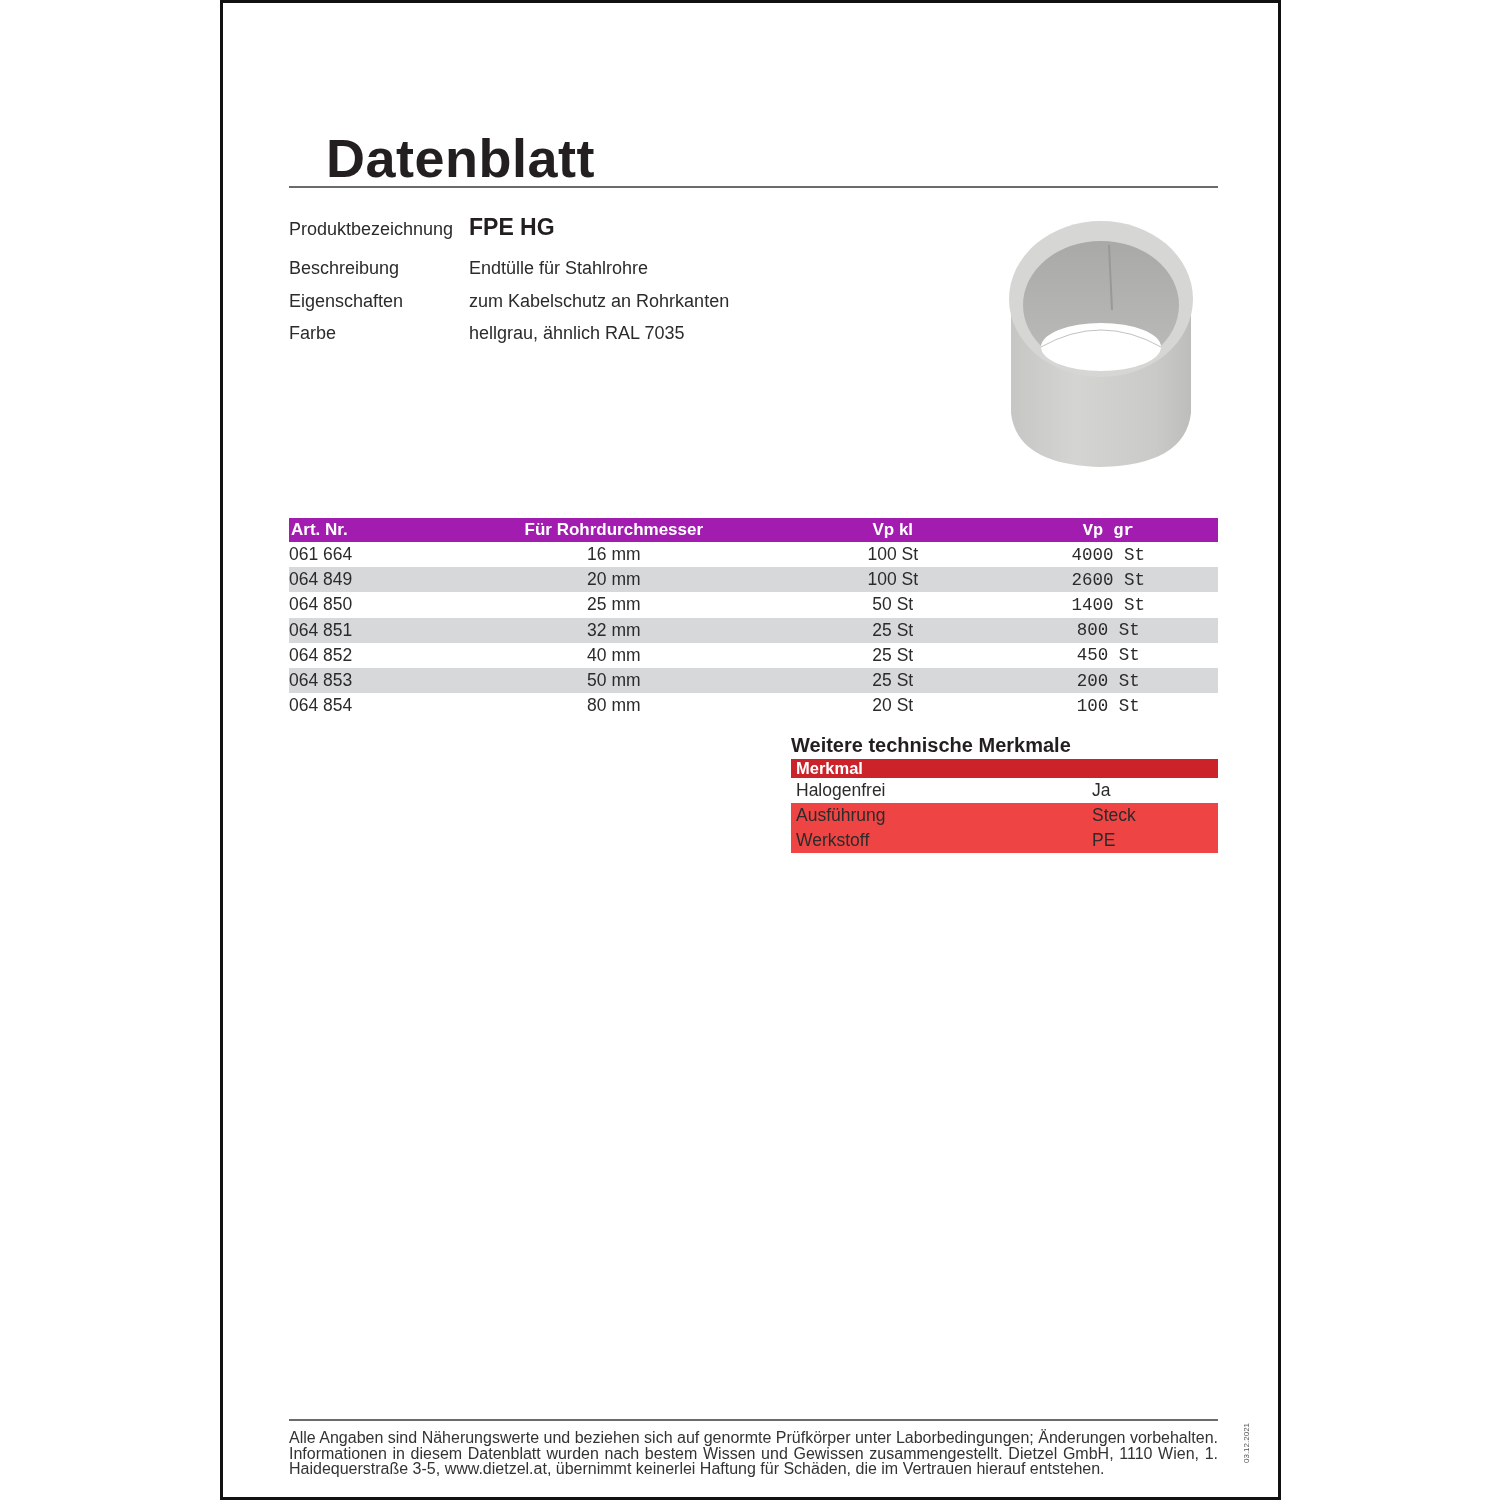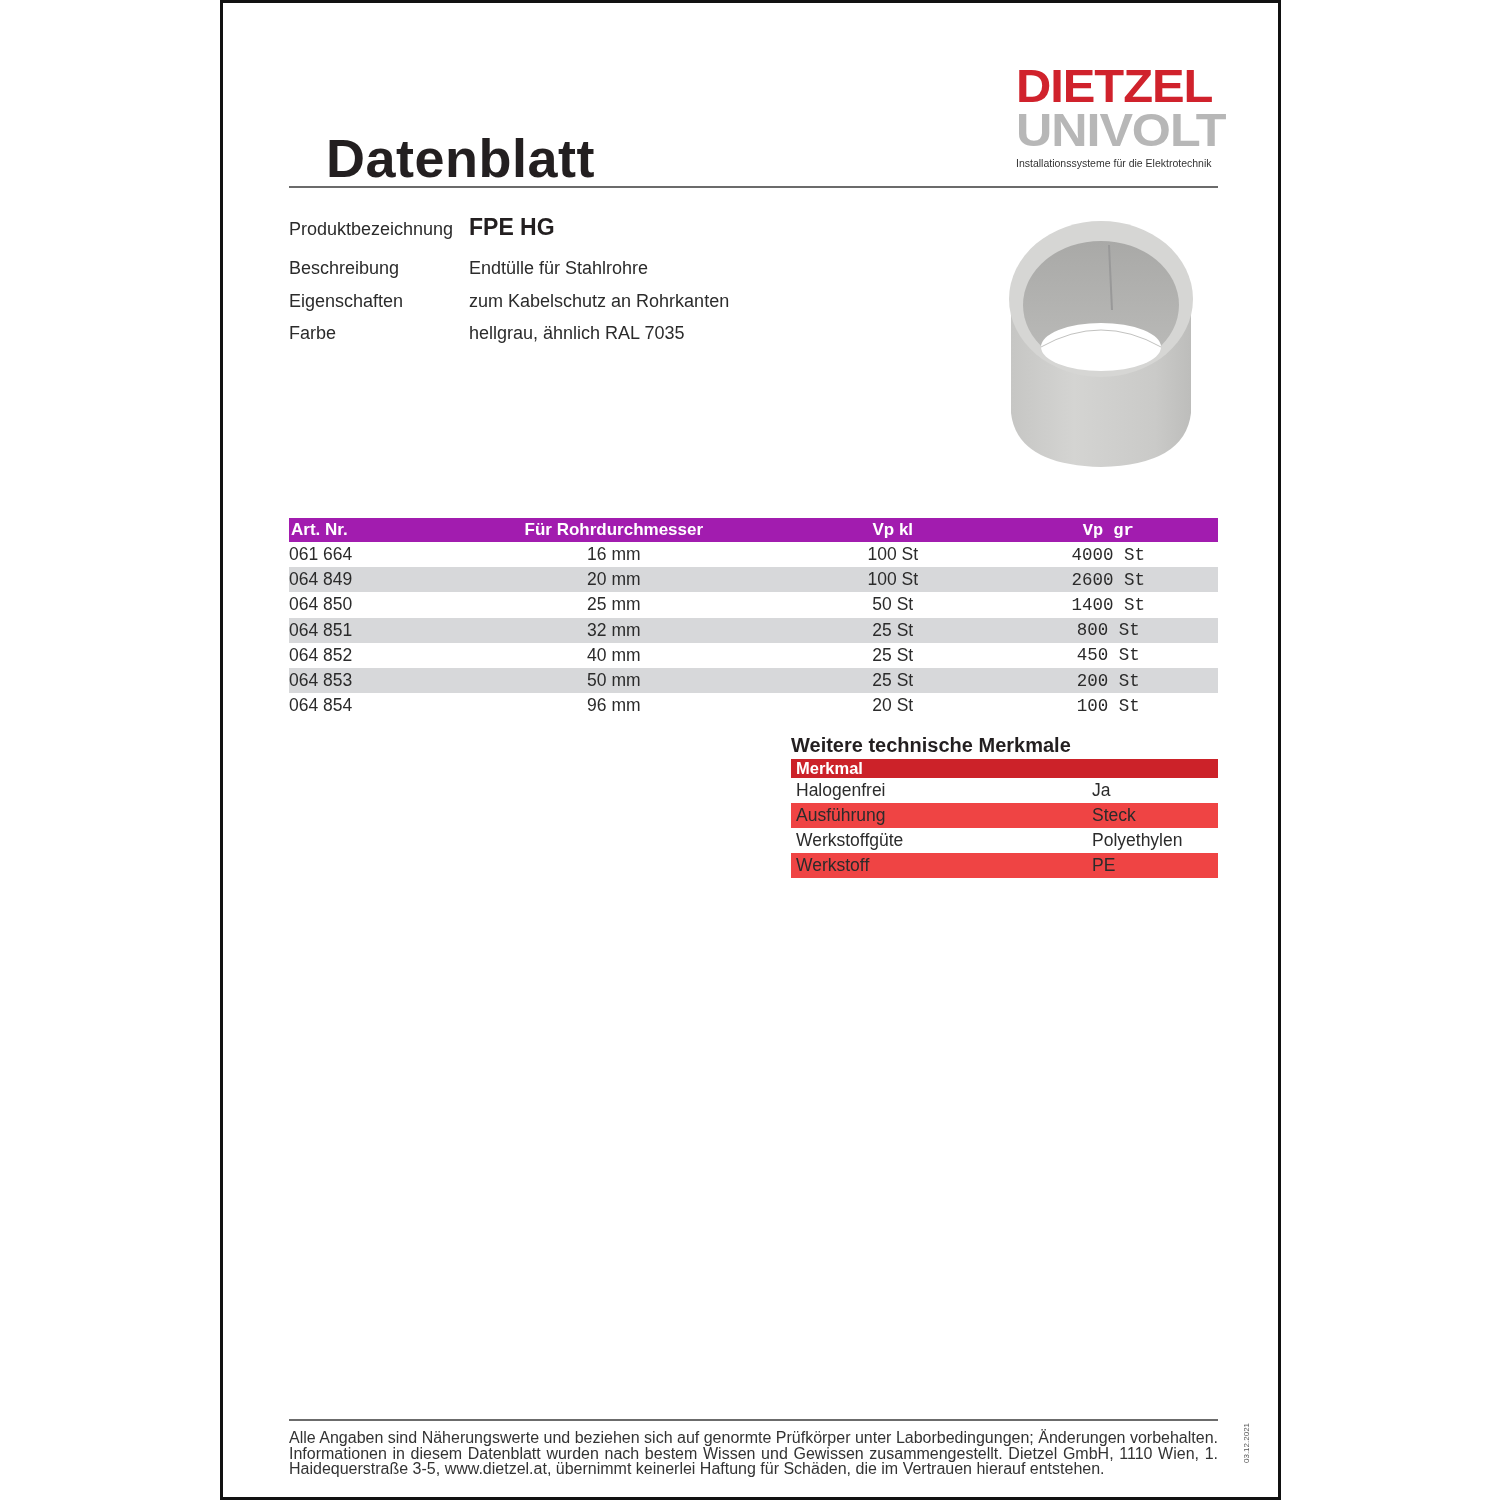--- a/index.html
+++ b/index.html
@@ -50,25 +50,20 @@
   .disclaimer { left: 66px; top: 1427px; width: 929px; font-size: 16px; line-height: 15.5px; color: #333;
                 text-align: justify; }
   .datestamp { left: 1019px; top: 1460px; font-size: 8px; color: #555; transform: rotate(-90deg); transform-origin: left top; white-space: nowrap; }
 </style>
 </head>
 <body>
 
 <div class="page">
 
   <div class="abs title">Datenblatt</div>
-  <div class="abs logo">
-    <div class="logo-top">DIETZEL</div>
-    <div class="logo-bottom">UNIVOLT</div>
-    <div class="logo-tag">Installationssysteme für die Elektrotechnik</div>
-  </div>
   <div class="abs header-rule"></div>
 
   <div class="abs info-label" style="top:216px">Produktbezeichnung</div>
   <div class="abs info-value prod-value" style="top:211px">FPE HG</div>
 
   <div class="abs info-label" style="top:255px">Beschreibung</div>
   <div class="abs info-value" style="top:255px">Endtülle für Stahlrohre</div>
 
   <div class="abs info-label" style="top:288px">Eigenschaften</div>
   <div class="abs info-value" style="top:288px">zum Kabelschutz an Rohrkanten</div>
@@ -138,21 +133,21 @@
         <td class="c3">450 St</td>
       </tr>
       <tr class="alt">
         <td class="c0">064 853</td>
         <td class="c1">50 mm</td>
         <td class="c2">25 St</td>
         <td class="c3">200 St</td>
       </tr>
       <tr>
         <td class="c0">064 854</td>
-        <td class="c1">96 mm</td>
+        <td class="c1">80 mm</td>
         <td class="c2">20 St</td>
         <td class="c3">100 St</td>
       </tr>
     </tbody>
   </table>
 
   <div class="abs feat-title">Weitere technische Merkmale</div>
   <table class="abs feat">
     <thead>
       <tr>
@@ -161,24 +156,20 @@
     </thead>
     <tbody>
       <tr>
         <td class="k">Halogenfrei</td>
         <td>Ja</td>
       </tr>
       <tr class="alt">
         <td class="k">Ausführung</td>
         <td>Steck</td>
       </tr>
-      <tr>
-        <td class="k">Werkstoffgüte</td>
-        <td>Polyethylen</td>
-      </tr>
       <tr class="alt">
         <td class="k">Werkstoff</td>
         <td>PE</td>
       </tr>
     </tbody>
   </table>
 
   <div class="abs footer-rule"></div>
   <div class="abs disclaimer">Alle Angaben sind Näherungswerte und beziehen sich auf genormte Prüfkörper unter Laborbedingungen; Änderungen vorbehalten. Informationen in diesem Datenblatt wurden nach bestem Wissen und Gewissen zusammengestellt. Dietzel GmbH, 1110 Wien, 1. Haidequerstraße 3-5, www.dietzel.at, übernimmt keinerlei Haftung für Schäden, die im Vertrauen hierauf entstehen.</div>
   <div class="abs datestamp">03.12.2021</div>

